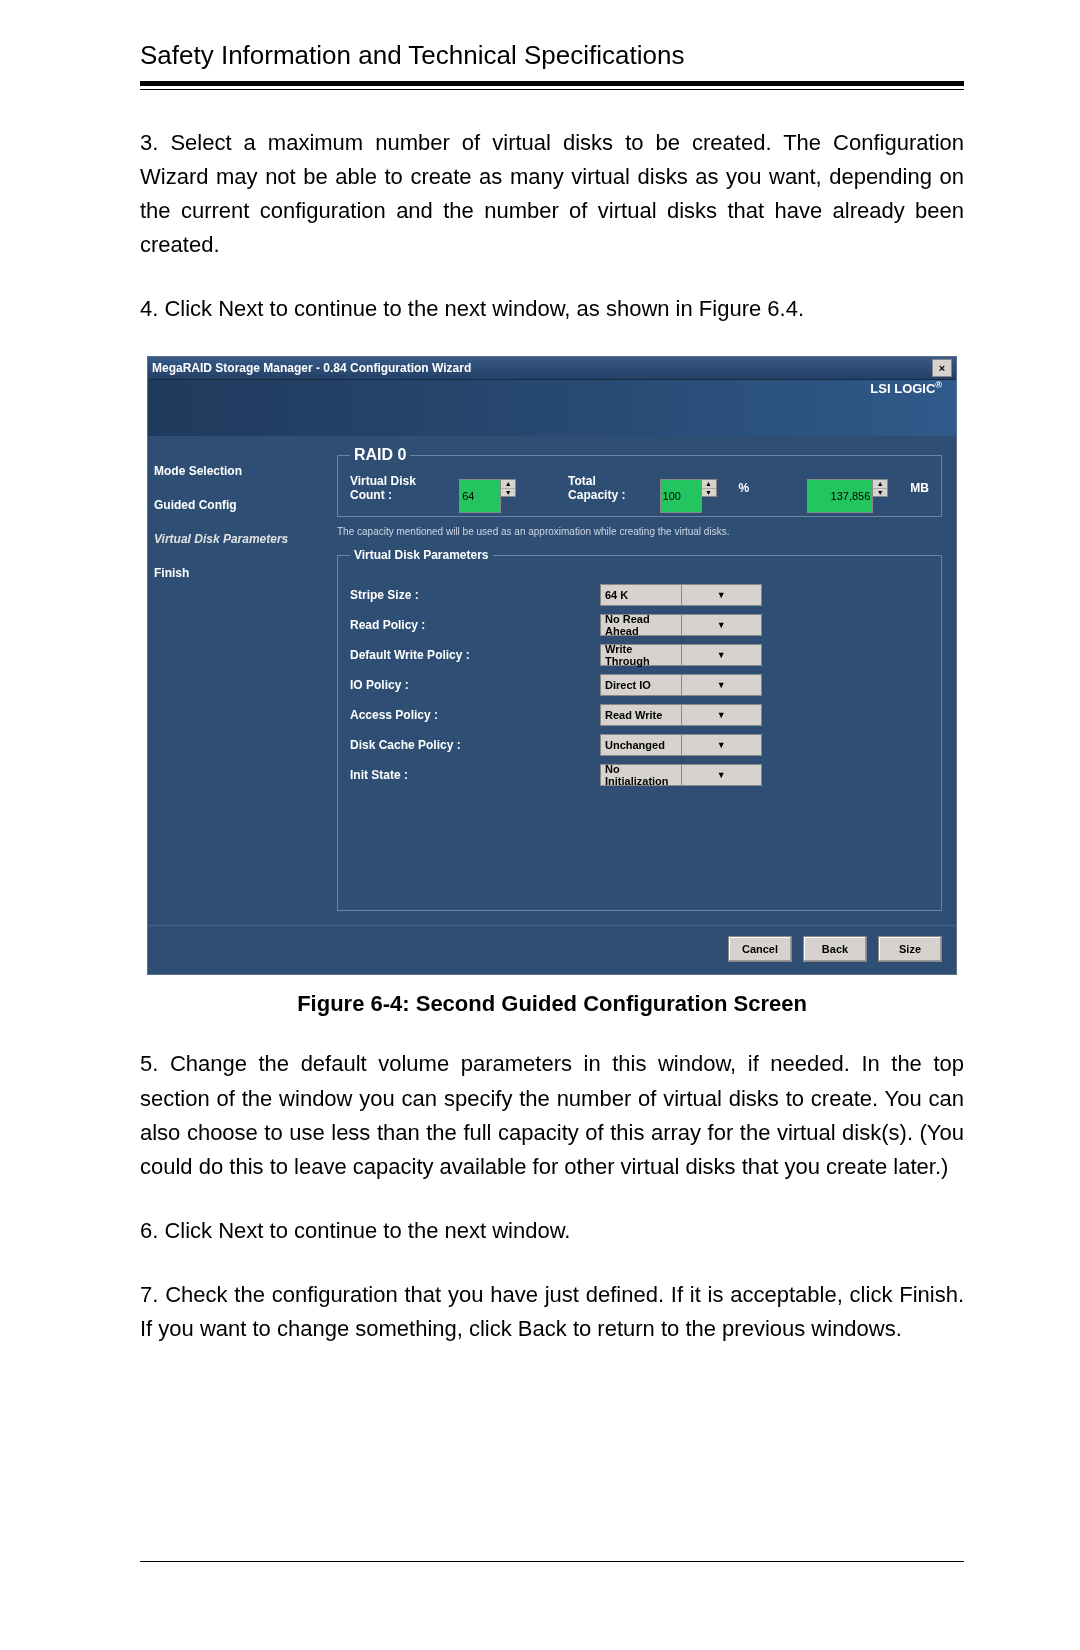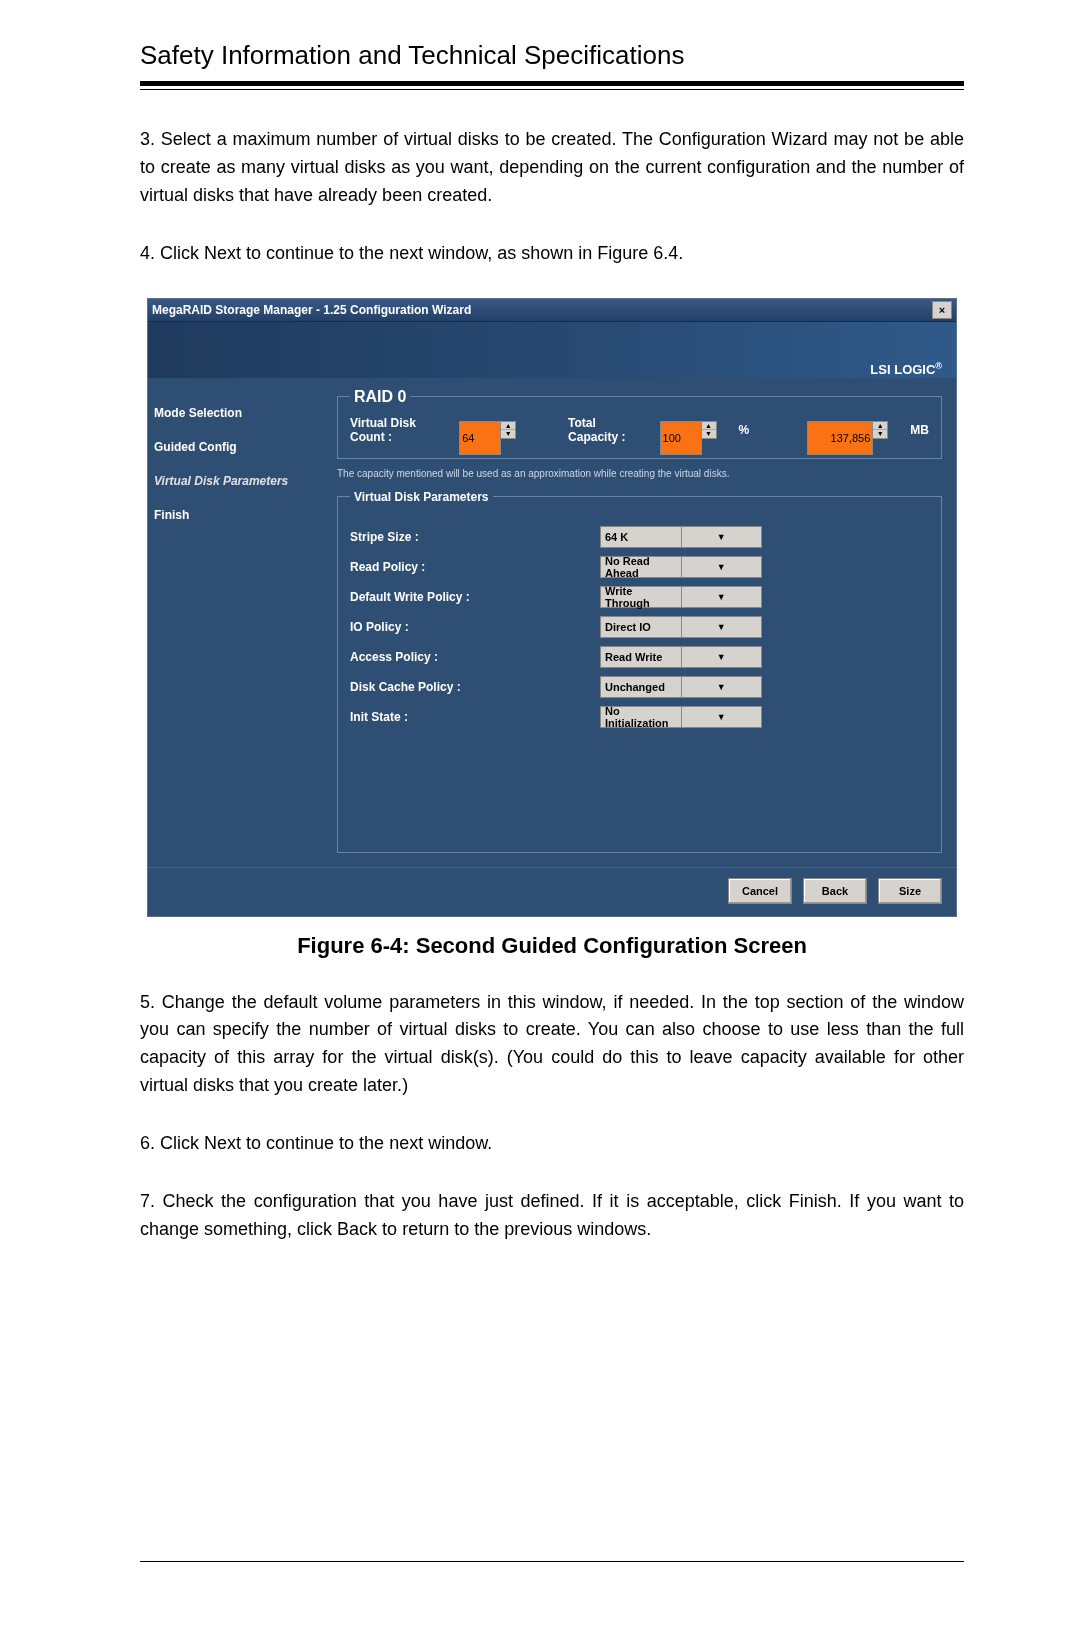--- a/index.html
+++ b/index.html
@@ -1,44 +1,44 @@
 <!DOCTYPE html>
 <html><head>
 <meta charset="utf-8">
 <style>
   html,body{margin:0;padding:0;background:#fff;font-family:Arial,Helvetica,sans-serif;color:#000}
   .page{width:1080px;height:1650px;margin:0 auto;position:relative;box-sizing:border-box;padding:40px 116px 0 140px}
   .header-title{font-family:Arial,sans-serif;font-size:26px;text-align:left;margin-bottom:10px}
   .hr-thick{border:none;border-top:5px solid #000;margin:0}
   .hr-thin{border:none;border-top:1px solid #000;margin:0}
-  .body-text{font-size:18px;line-height:1.55;text-align:justify;margin-top:36px}
+  .body-text{font-size:22px;line-height:1.55;text-align:justify;margin-top:36px}
   .p{margin:0 0 30px 0}
   .fig-wrap{margin:14px 0 6px 0;display:flex;justify-content:center}
   .fig-caption{font-weight:bold;font-size:22px;text-align:center;margin:16px 0 30px 0}
   .page-num{position:absolute;bottom:40px;left:0;right:0;text-align:center;font-size:22px}
   .rule-bottom{position:absolute;bottom:88px;left:140px;right:116px}
 
   
   .win{width:808px;border:1px solid #5b6f8a;background:#2e4a6e;font-family:Tahoma,Arial,sans-serif;font-size:12px;color:#fff;box-shadow:0 0 0 1px #1b2b3f inset}
   .titlebar{background:linear-gradient(#385a86,#234066);height:22px;display:flex;align-items:center;padding:0 4px;font-weight:bold;font-size:12px;border-bottom:1px solid #1b2b3f}
   .titlebar .ttl{flex:1}
   .closebox{width:18px;height:16px;background:#d6d3ce;color:#000;font-size:11px;font-weight:bold;display:flex;align-items:center;justify-content:center;border:1px solid #888}
-  .banner{height:56px;background:linear-gradient(90deg,#1f3a5c 0%,#284a73 55%,#305a8a 100%);display:flex;justify-content:flex-end;align-items:flex-end;padding-right:14px;font-weight:bold;font-size:13px}
+  .banner{height:56px;background:linear-gradient(90deg,#1f3a5c 0%,#284a73 55%,#305a8a 100%);display:flex;justify-content:flex-end;align-items:flex-start;padding-right:14px;font-weight:bold;font-size:13px}
   .banner span b{color:#fff}
   .banner .reg{font-size:9px;vertical-align:super}
   .content{display:flex;background:#2f4e74}
   .side{width:175px;padding:18px 0;font-size:12px}
   .side-item{text-align:left;color:#fff;font-weight:bold;padding:10px 6px}
   .side-item.active{font-style:italic;color:#e0e0e0}
   .main{flex:1;padding:10px 14px 14px 14px}
   fieldset.raid{border:1px solid #6b84a4;padding:10px 12px 14px 12px;margin:0 0 6px 0}
   fieldset.raid legend{color:#fff;font-weight:bold;font-size:16px;padding:0 4px}
   .row1{display:flex;align-items:center;gap:22px;color:#fff;font-weight:bold;font-size:12px}
   .numbox{display:inline-flex;align-items:stretch;height:18px}
-  .numbox input{width:42px;height:34px;border:1px solid #888;font-size:11px;padding:0 2px;background:#f97316;color:#000;box-sizing:border-box}
+  .numbox input{width:42px;height:34px;border:1px solid #888;font-size:11px;padding:0 2px;background:#22c55e;color:#000;box-sizing:border-box}
   .numbox.wide input{width:66px;text-align:right}
   .spin{display:flex;flex-direction:column;width:14px;border:1px solid #888;border-left:none;background:#d6d3ce}
   .spin div{flex:1;font-size:7px;line-height:7px;text-align:center;color:#000;border-bottom:1px solid #aaa}
   .spin div:last-child{border-bottom:none}
   .note{font-size:10px;color:#cdd7e4;margin:8px 0 10px 0;line-height:1.3}
   fieldset.vdp{border:1px solid #6b84a4;padding:14px 12px 30px 12px;margin:0}
   fieldset.vdp legend{color:#fff;font-weight:bold;font-size:12px;padding:0 4px}
   .prow{display:flex;align-items:center;margin:8px 0}
   .plabel{width:250px;color:#fff;font-weight:bold;font-size:12px}
   .sel{display:flex;align-items:center;width:160px;height:20px;background:#d6d3ce;border:1px solid #888;color:#000;font-size:11px;font-weight:bold}
@@ -57,21 +57,21 @@
   <hr class="hr-thin">
 
   <div class="body-text">
     <p class="p">3. Select a maximum number of virtual disks to be created. The Configuration Wizard may not be able to create as many virtual disks as you want, depending on the current configuration and the number of virtual disks that have already been created.</p>
     <p class="p">4. Click Next to continue to the next window, as shown in Figure 6.4.</p>
   </div>
 
   <div class="fig-wrap">
     <div class="win">
       <div class="titlebar">
-        <span class="ttl">MegaRAID Storage Manager - 1.25 Configuration Wizard</span>
+        <span class="ttl">MegaRAID Storage Manager - 0.84 Configuration Wizard</span>
         <span class="closebox">×</span>
       </div>
       <div class="banner">
         <span><b>LSI LOGIC</b><span class="reg">®</span></span>
       </div>
       <div class="content">
         <div class="side">
           <div class="side-item">Mode Selection</div>
           <div class="side-item">Guided Config</div>
           <div class="side-item active">Virtual Disk Parameters</div>

